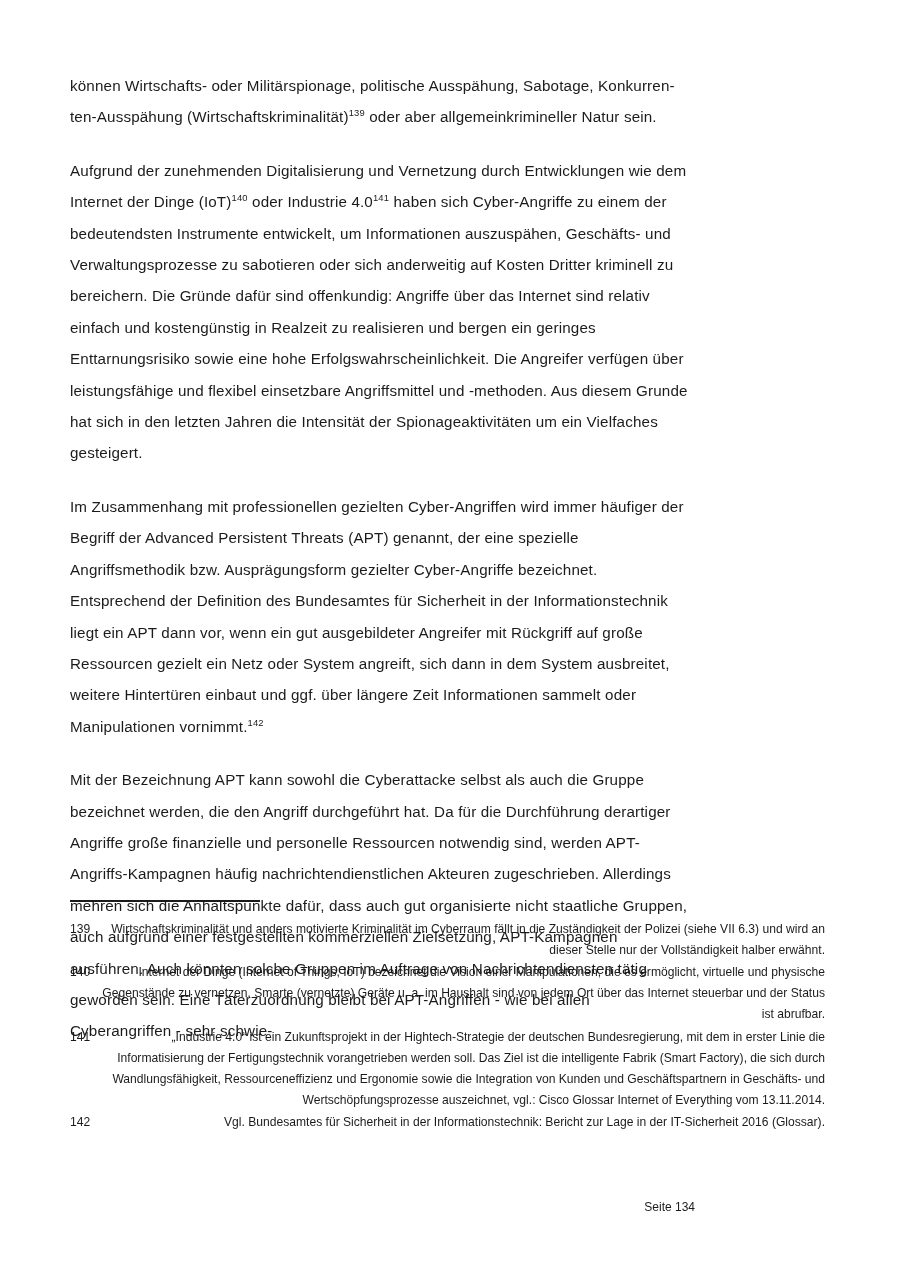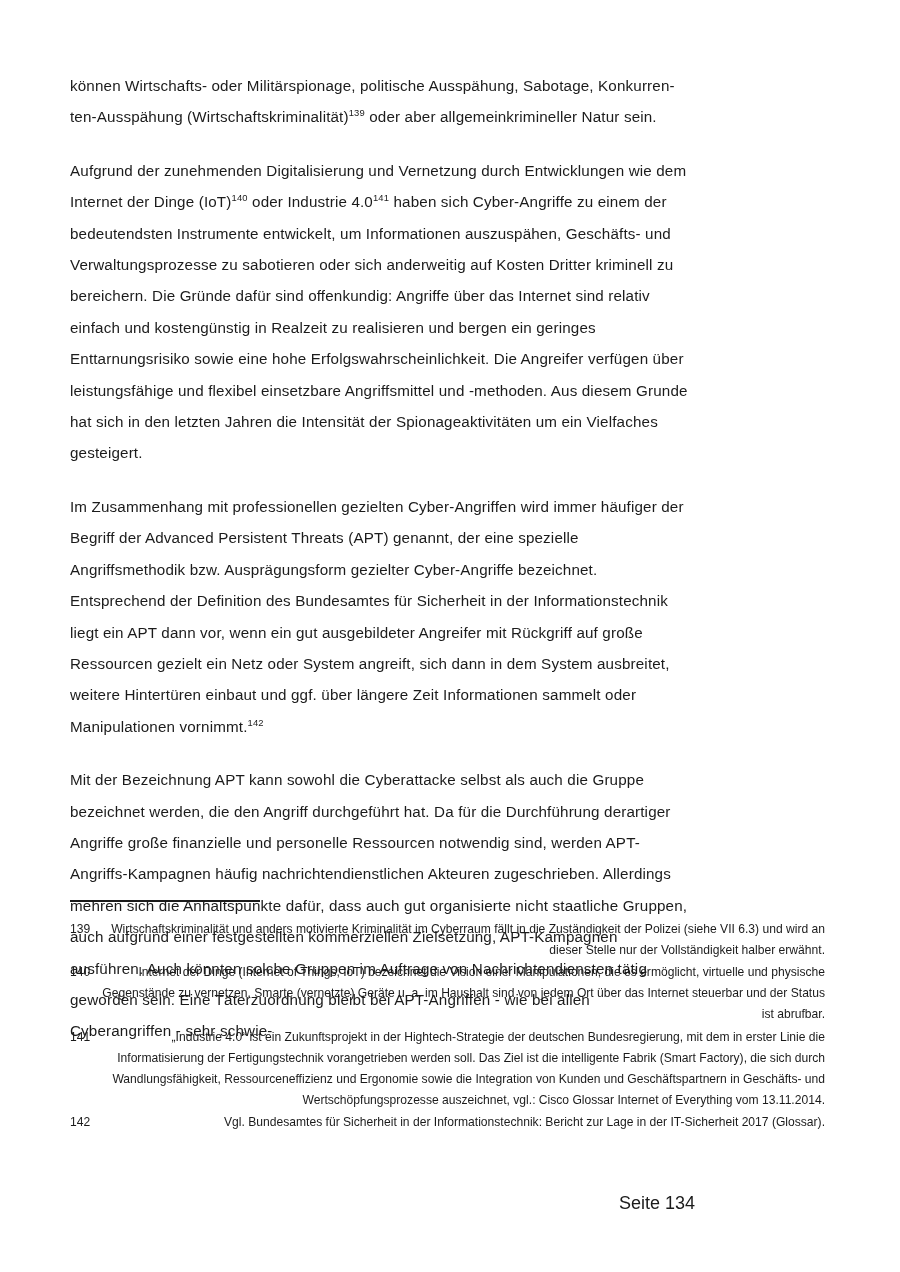--- a/index.html
+++ b/index.html
@@ -66,21 +66,21 @@
     text-align: left;
   }
   .fn-text {
     flex: 1 1 auto;
     text-align: right;
   }
   .page-number {
     position: absolute;
     right: 75px;
     bottom: 58px;
-    font-size: 18px;
+    font-size: 12px;
     color: #1b1b1b;
   }
 </style>
 </head>
 <body>
 
 <div class="page">
 
   <div class="body-text">
     <p>können Wirtschafts- oder Militärspionage, politische Ausspähung, Sabotage, Konkurren-ten-Ausspähung (Wirtschaftskriminalität)<sup>139</sup> oder aber allgemeinkrimineller Natur sein.</p>
@@ -102,19 +102,19 @@
       <div class="fn-text">Internet der Dinge (Internet of Things, IoT) bezeichnet die Vision einer Manipulationen, die es ermöglicht, virtuelle und physische Gegenstände zu vernetzen. Smarte (vernetzte) Geräte u. a. im Haushalt sind von jedem Ort über das Internet steuerbar und der Status ist abrufbar.</div>
     </div>
 
     <div class="footnote">
       <div class="fn-num">141</div>
       <div class="fn-text">„Industrie 4.0“ ist ein Zukunftsprojekt in der Hightech-Strategie der deutschen Bundesregierung, mit dem in erster Linie die Informatisierung der Fertigungstechnik vorangetrieben werden soll. Das Ziel ist die intelligente Fabrik (Smart Factory), die sich durch Wandlungsfähigkeit, Ressourceneffizienz und Ergonomie sowie die Integration von Kunden und Geschäftspartnern in Geschäfts- und Wertschöpfungsprozesse auszeichnet, vgl.: Cisco Glossar Internet of Everything vom 13.11.2014.</div>
     </div>
 
     <div class="footnote">
       <div class="fn-num">142</div>
-      <div class="fn-text">Vgl. Bundesamtes für Sicherheit in der Informationstechnik: Bericht zur Lage in der IT-Sicherheit 2017 (Glossar).</div>
+      <div class="fn-text">Vgl. Bundesamtes für Sicherheit in der Informationstechnik: Bericht zur Lage in der IT-Sicherheit 2016 (Glossar).</div>
     </div>
   </div>
 
   <div class="page-number">Seite 134</div>
 
 </div>
 
 </body></html>

